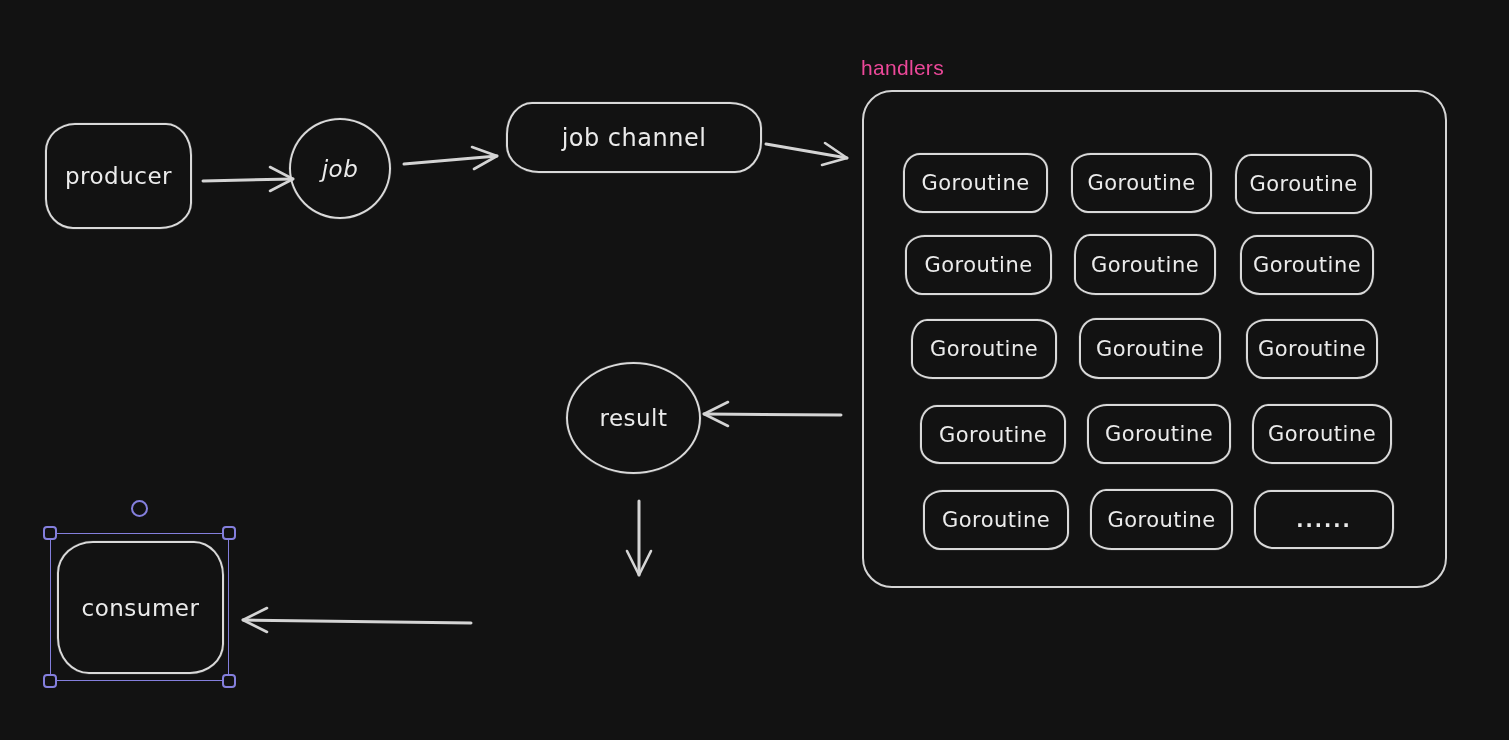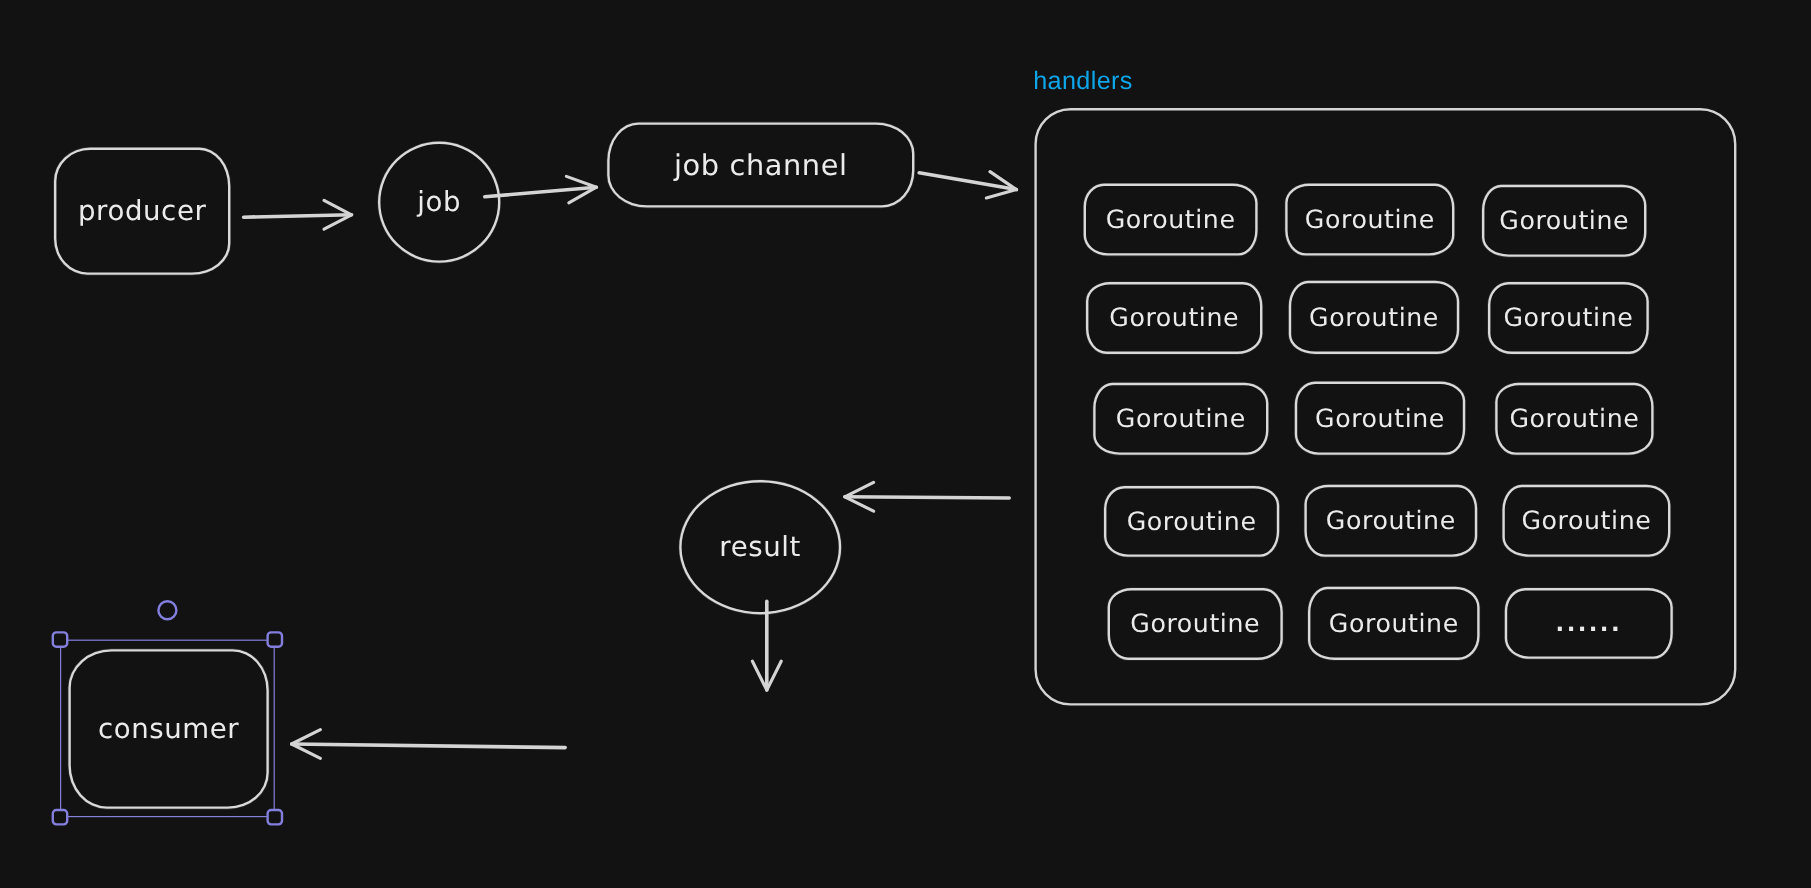--- a/index.html
+++ b/index.html
@@ -43,21 +43,21 @@
     letter-spacing: 0.5px;
     margin-top: 20px;
   }
   .g-ra { border-radius: 17px 21px 16px 20px / 19px 16px 21px 17px; }
   .g-rb { border-radius: 20px 16px 21px 17px / 16px 20px 17px 21px; }
   .g-rc { border-radius: 16px 20px 18px 22px / 21px 17px 20px 16px; }
   .frame-label {
     position: absolute;
     font-family: "Liberation Sans", sans-serif;
     font-size: 21px;
-    color: #0ea5e9;
+    color: #ec4899;
     letter-spacing: 0.3px;
   }
   .frame-box {
     position: absolute;
     box-sizing: border-box;
     border: 2.5px solid #d4d4d4;
     border-radius: 30px;
     background: transparent;
   }
   .dots-label { letter-spacing: 2px; font-weight: bold; font-size: 19px; }
@@ -116,21 +116,21 @@
     <g>
       <path d="M 471 623 L 243 620"></path>
       <path d="M 267 608 L 243 620 L 267 632" stroke-width="2.6"></path>
     </g>
   </svg>
 
   <div class="node rrect-a" style="left:45px; top:123px; width:147px; height:106px;">
     <span>producer</span>
   </div>
 
-  <div class="node circle" style="left:315px; top:118px; width:102px; height:101px;">
+  <div class="node circle" style="left:289px; top:118px; width:102px; height:101px;font-style:italic;">
     <span>job</span>
   </div>
 
   <div class="node rrect-b" style="left:506px; top:102px; width:256px; height:71px; font-size:24px;">
     <span>job channel</span>
   </div>
 
   <div class="frame-label" style="left:861px; top:56px;">handlers</div>
   <div class="frame-box" style="left:862px; top:90px; width:585px; height:498px;"></div>
 
@@ -177,21 +177,21 @@
   <div class="node goroutine g-rb" style="left:923px; top:470px; width:146px; height:60px;">
     <span>Goroutine</span>
     </div>
   <div class="node goroutine g-rc" style="left:1090px; top:469px; width:143px; height:61px;">
     <span>Goroutine</span>
     </div>
   <div class="node goroutine g-ra dots-label" style="left:1254px; top:470px; width:140px; height:59px;">
     <span>......</span>
     </div>
 
-  <div class="node circle" style="left:566px; top:400px; width:135px; height:112px;justify-content:center;">
+  <div class="node circle" style="left:566px; top:362px; width:135px; height:112px;justify-content:center;">
     <span>result</span>
   </div>
 
 
   <div class="node rrect-a" style="left:57px; top:541px; width:167px; height:133px; border-radius:36px 30px 34px 32px / 32px 34px 30px 36px;">
     <span>consumer</span>
   </div>
 
   <div class="selection-rect" style="left:50px; top:533px; width:179px; height:148px;"></div>
   <div class="sel-handle" style="left:43px;  top:526px;"></div>

